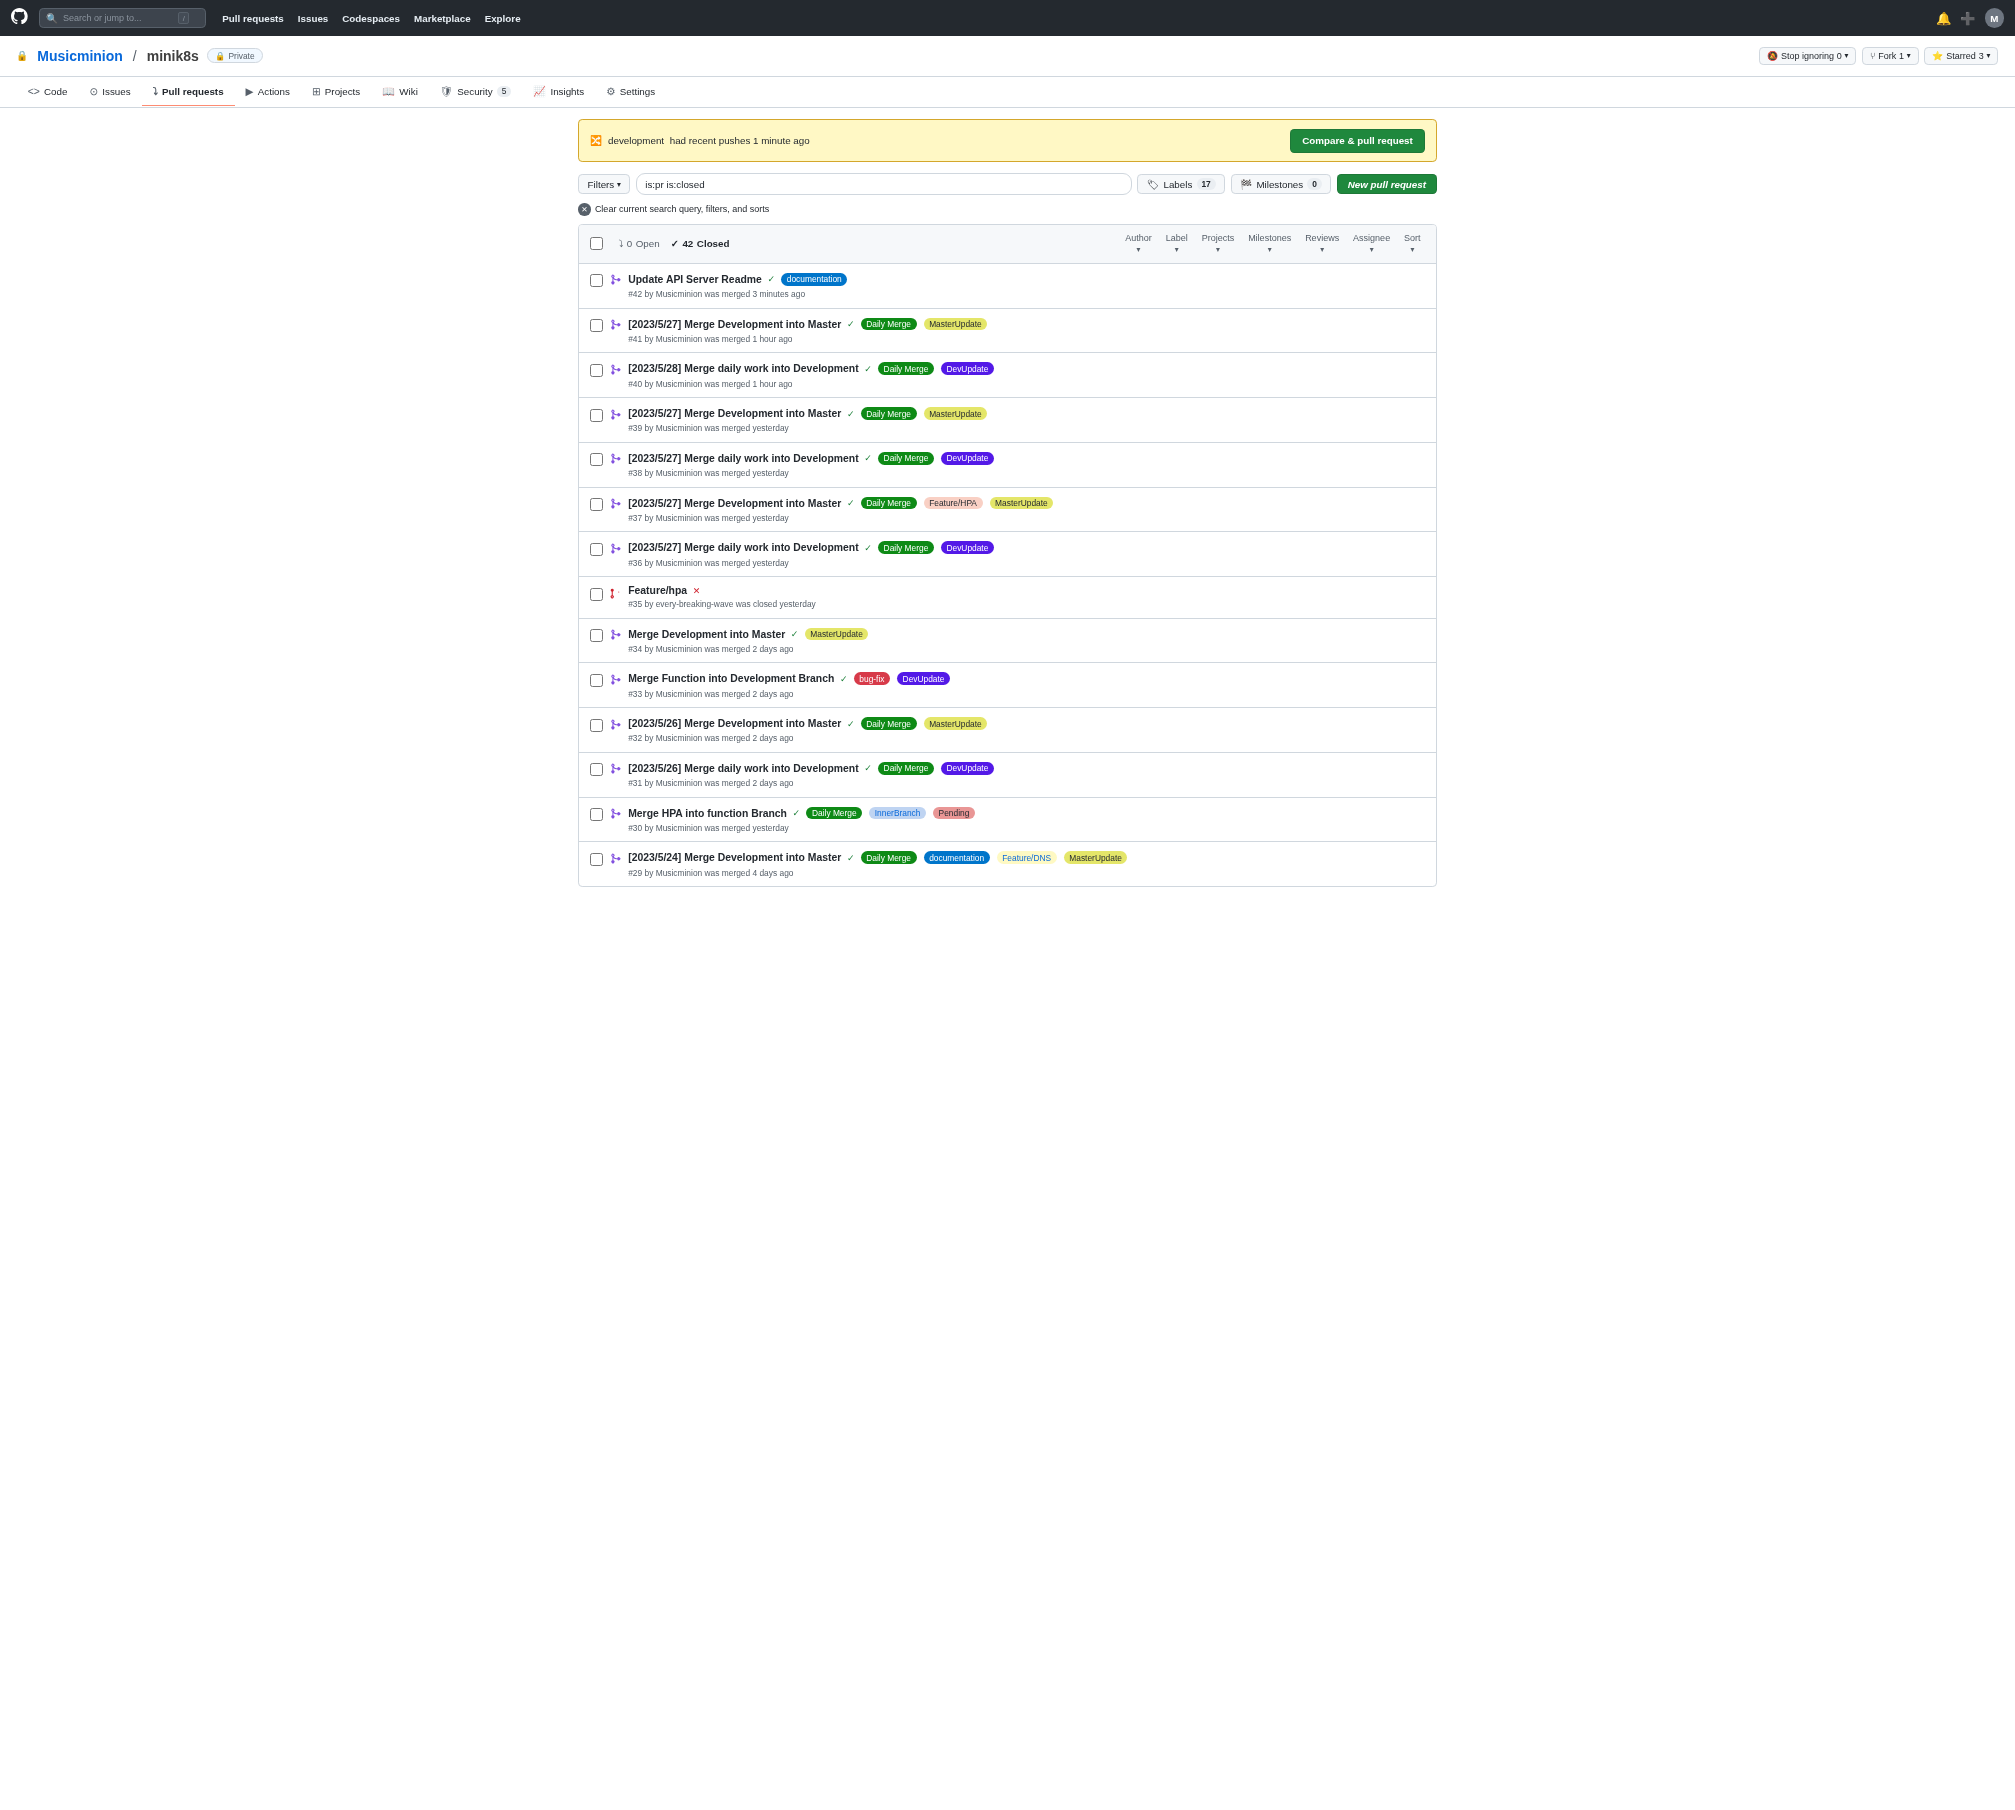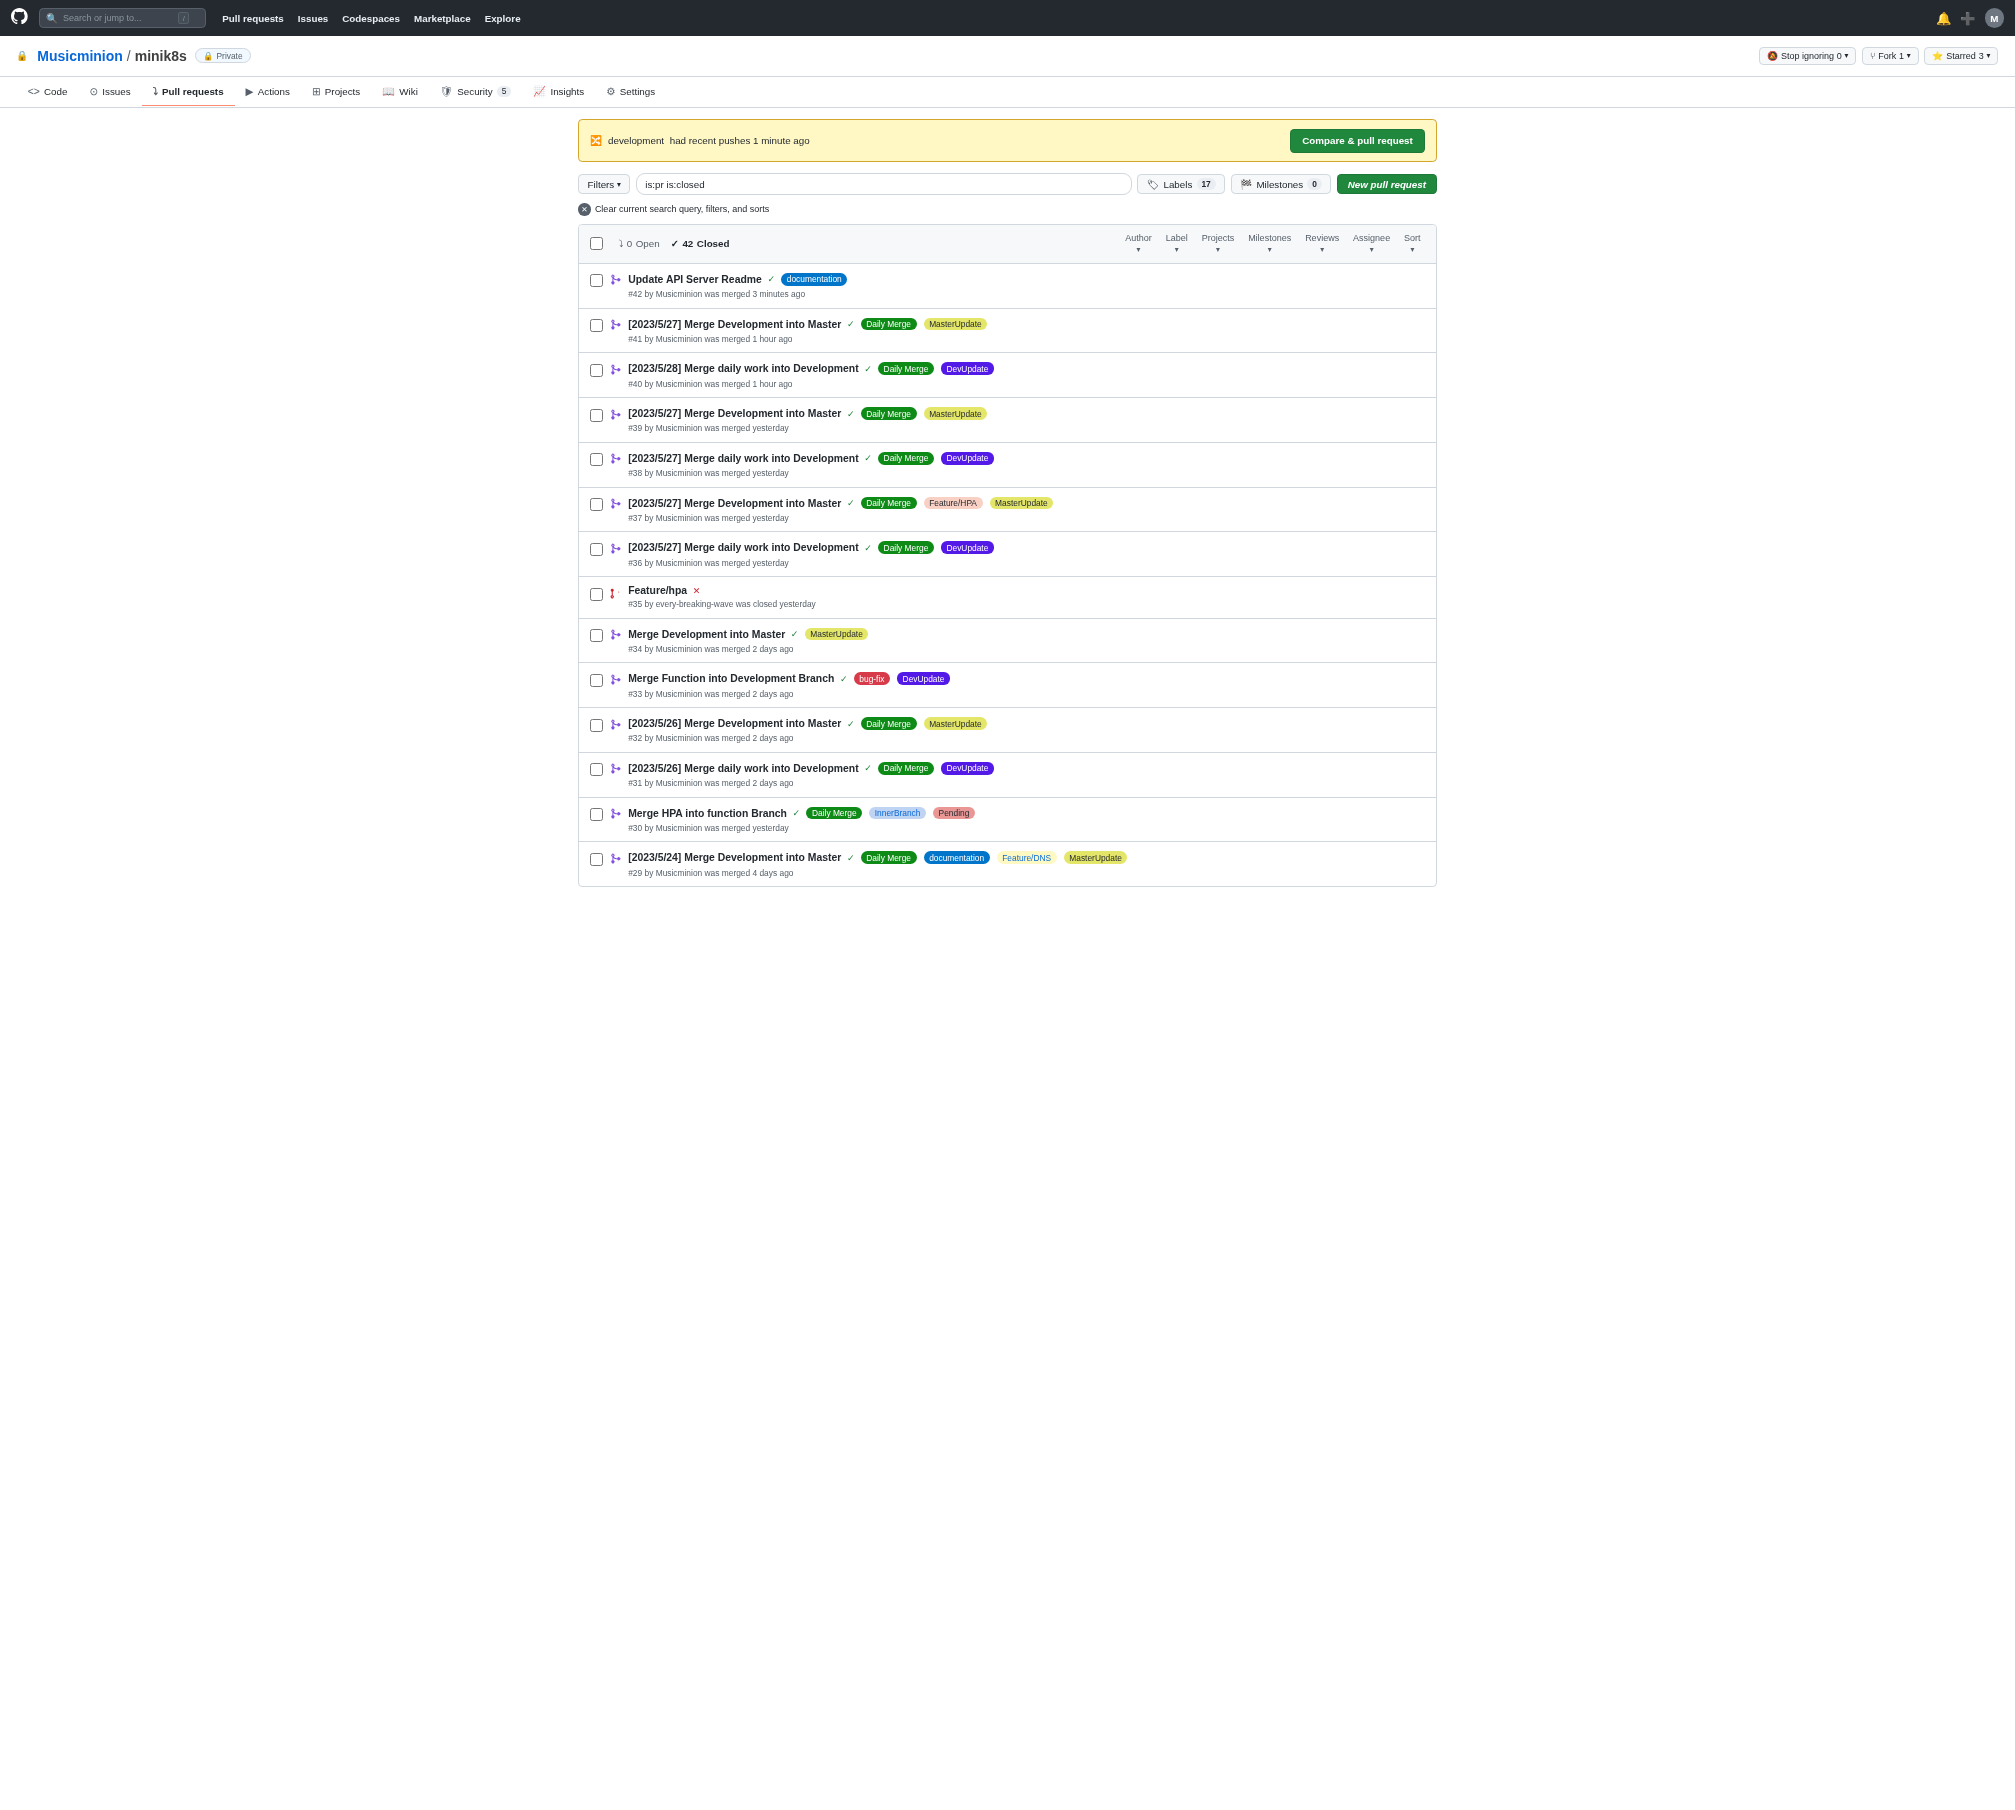--- a/index.html
+++ b/index.html
@@ -13,21 +13,21 @@
     .search-bar input::placeholder { color: #8b949e; }
     .search-kbd { background: #444c56; border: 0.7px solid #57606a; border-radius: 2.1px; color: #8b949e; font-size: 7.7px; padding: 0.7px 3.5px; }
     .top-nav-links { display: flex; gap: 2.8px; }
     .top-nav-links a { color: #e6edf3; font-size: 9.8px; font-weight: 600; padding: 2.8px 5.6px; border-radius: 4.2px; cursor: pointer; text-decoration: none; white-space: nowrap; }
     .top-nav-right { margin-left: auto; display: flex; align-items: center; gap: 8.4px; color: #e6edf3; }
     .top-nav-icon { color: #e6edf3; font-size: 12.5px; cursor: pointer; }
     .avatar-circle { width: 19.5px; height: 19.5px; border-radius: 50%; background: #6e7681; display: flex; align-items: center; justify-content: center; cursor: pointer; overflow: hidden; }
 
     
     .repo-header { display: flex; align-items: center; padding: 11px 16.7px; border-bottom: 0.7px solid #d0d7de; gap: 8.4px; flex-wrap: wrap; }
-    .repo-path { display: flex; align-items: center; gap: 4px; font-size: 14px; }
+    .repo-path { display: flex; align-items: center; gap: 10px; font-size: 14px; }
     .repo-path .org { color: #0969da; font-weight: 600; cursor: pointer; }
     .repo-path .sep { color: #57606a; }
     .repo-path .repo { color: #404040; font-weight: 700; cursor: pointer; }
     .private-badge { background: #f1f8ff; border: 0.7px solid #d0d7de; border-radius: 14px; color: #57606a; font-size: 8.4px; font-weight: 500; padding: 1.4px 7px; display: flex; align-items: center; gap: 2.8px; }
     .repo-actions { margin-left: auto; display: flex; align-items: center; gap: 5.6px; }
     .repo-btn { display: flex; align-items: center; gap: 2.8px; border: 0.7px solid #d0d7de; border-radius: 4.2px; background: #f6f8fa; padding: 2.8px 7px; font-size: 9px; cursor: pointer; color: #24292f; font-weight: 500; }
     .star-btn { background: #f6f8fa; }
     .star-icon { color: #e3b341; }
 
     
@@ -78,21 +78,21 @@
     .pr-title { font-size: 10.4px; font-weight: 600; color: #24292f; cursor: pointer; }
     .pr-check-green { color: #1a7f37; font-size: 9px; }
     .pr-check-red { color: #cf222e; font-size: 9px; }
     .pr-meta { font-size: 8.4px; color: #57606a; }
 
     
     .label { display: inline-flex; align-items: center; border-radius: 14px; padding: 1.4px 5.6px; font-size: 8.4px; font-weight: 500; margin: 0.7px; white-space: nowrap; }
     .label-documentation { background: #0075ca; color: #fff; }
     .label-daily-merge { background: #0e8a16; color: #fff; }
     .label-master-update { background: #e4e669; color: #24292f; }
-    .label-dev-update { background: #5319e7; color: #fff; border-radius: 6px; }
+    .label-dev-update { background: #5319e7; color: #fff; }
     .label-feature-hpa { background: #f9d0c4; color: #24292f; }
     .label-bug-fix { background: #d73a49; color: #fff; }
     .label-inner-branch { background: #bfd4f2; color: #0969da; }
     .label-pending { background: #e99695; color: #24292f; }
     .label-feature-dns { background: #fef9c3; color: #0969da; }
 
     
     ::-webkit-scrollbar { width: 5.6px; }
     ::-webkit-scrollbar-thumb { background: #d0d7de; border-radius: 2.8px; }
 

